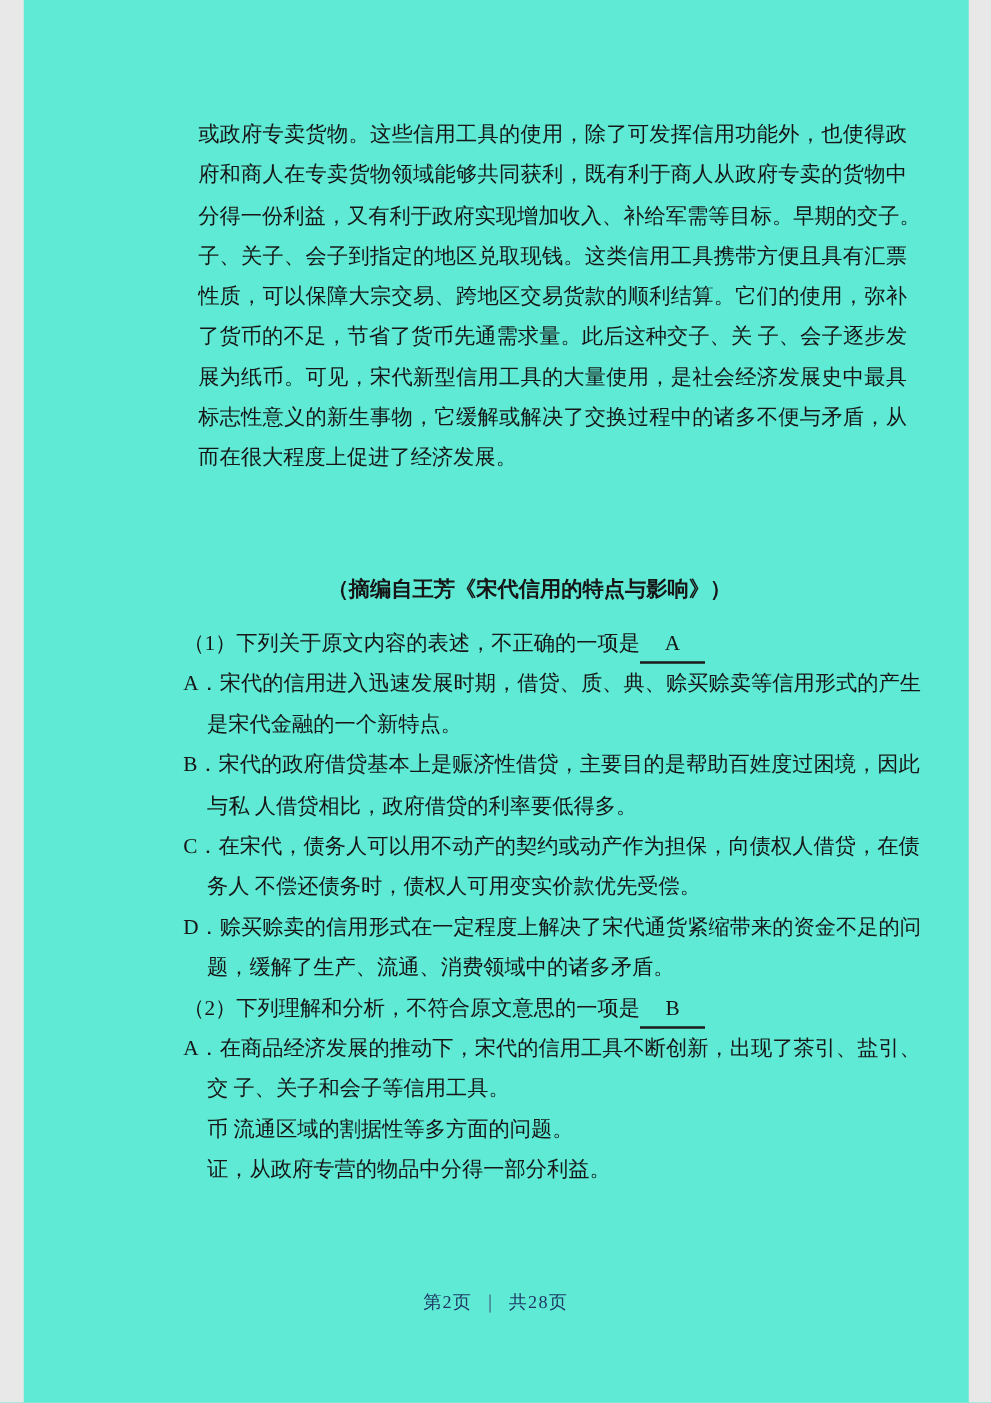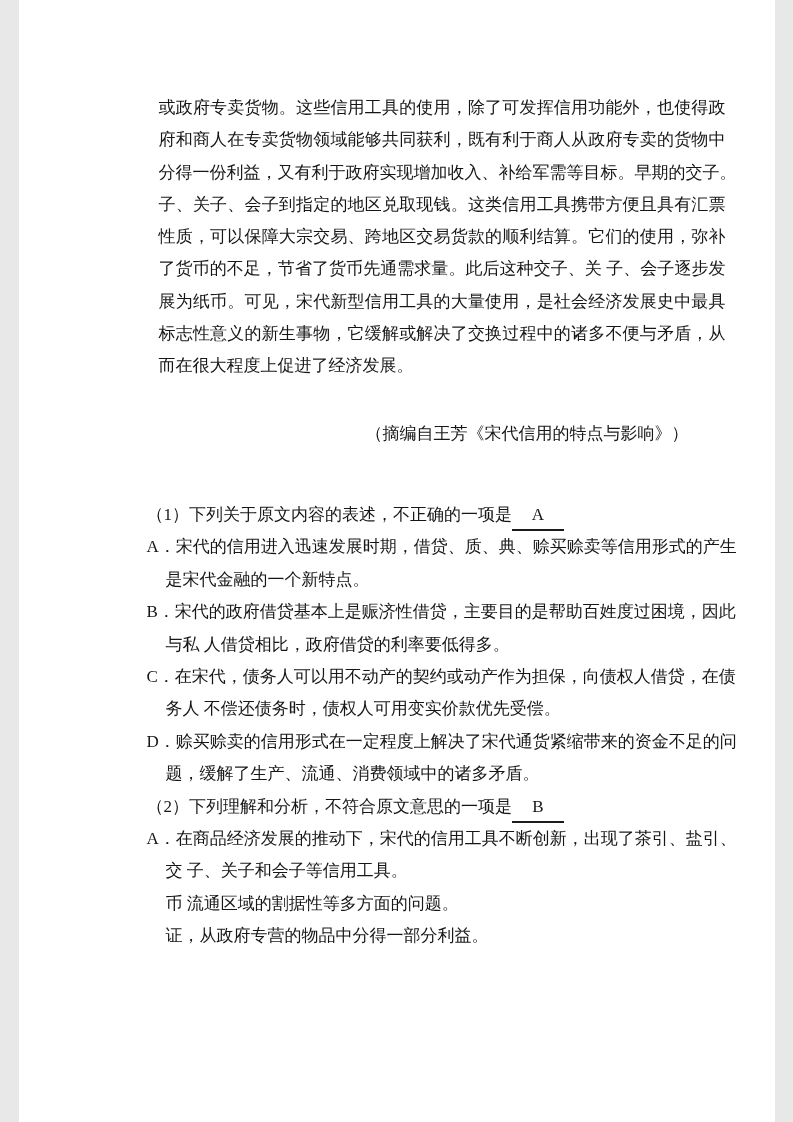--- a/index.html
+++ b/index.html
@@ -5,21 +5,21 @@
   html, body { margin: 0; padding: 0; }
   body {
     font-family: "Liberation Serif", "DejaVu Serif", serif;
     background: #e8e8e8;
   }
   .page {
     position: relative;
     width: 727px;
     height: 1122px;
     margin: 0 auto;
-    background: #ffffff;
+    background: #5eead4;
     color: #161616;
     overflow: hidden;
     padding-left: 29px;
   }
   
   .article {
     position: absolute;
     top: 92px;
     left: 140px;
     width: 567px;
@@ -31,28 +31,29 @@
     text-align-last: justify;
     height: 32.3px;
     white-space: nowrap;
   }
   .article .p-line.last {
     text-align: center;
     text-align-last: left;
   }
   .attribution {
     position: absolute;
-    top: 418px;
+    top: 456px;
     left: 140px;
     width: 567px;
     font-size: 17px;
     line-height: 32.3px;
-    text-align: right;
+    text-align: center;
     padding-right: 0;
     box-sizing: border-box;
+    font-weight: bold;
   }
   .attribution-inner { margin-right: 37px; }
   
   .questions {
     position: absolute;
     top: 499px;
     left: 128px;
     width: 580px;
     font-size: 17px;
     line-height: 32.4px;
@@ -140,14 +141,17 @@
 
     <div class="opt-line1"><span class="opt-label">A．</span><span>在商品经济发展的推动下，宋代的信用工具不断创新，出现了茶引、盐引、</span></div>
     <div class="opt-line2">交 子、关子和会子等信用工具。</div>
 
     <div class="opt-line2">币 流通区域的割据性等多方面的问题。</div>
 
     <div class="opt-line2">证，从政府专营的物品中分得一部分利益。</div>
 
   </div>
 
+  <div class="footer">
+    <span>第2页</span><span class="sep">｜</span><span>共28页</span>
+  </div>
 
 </div>
 
 </body></html>

